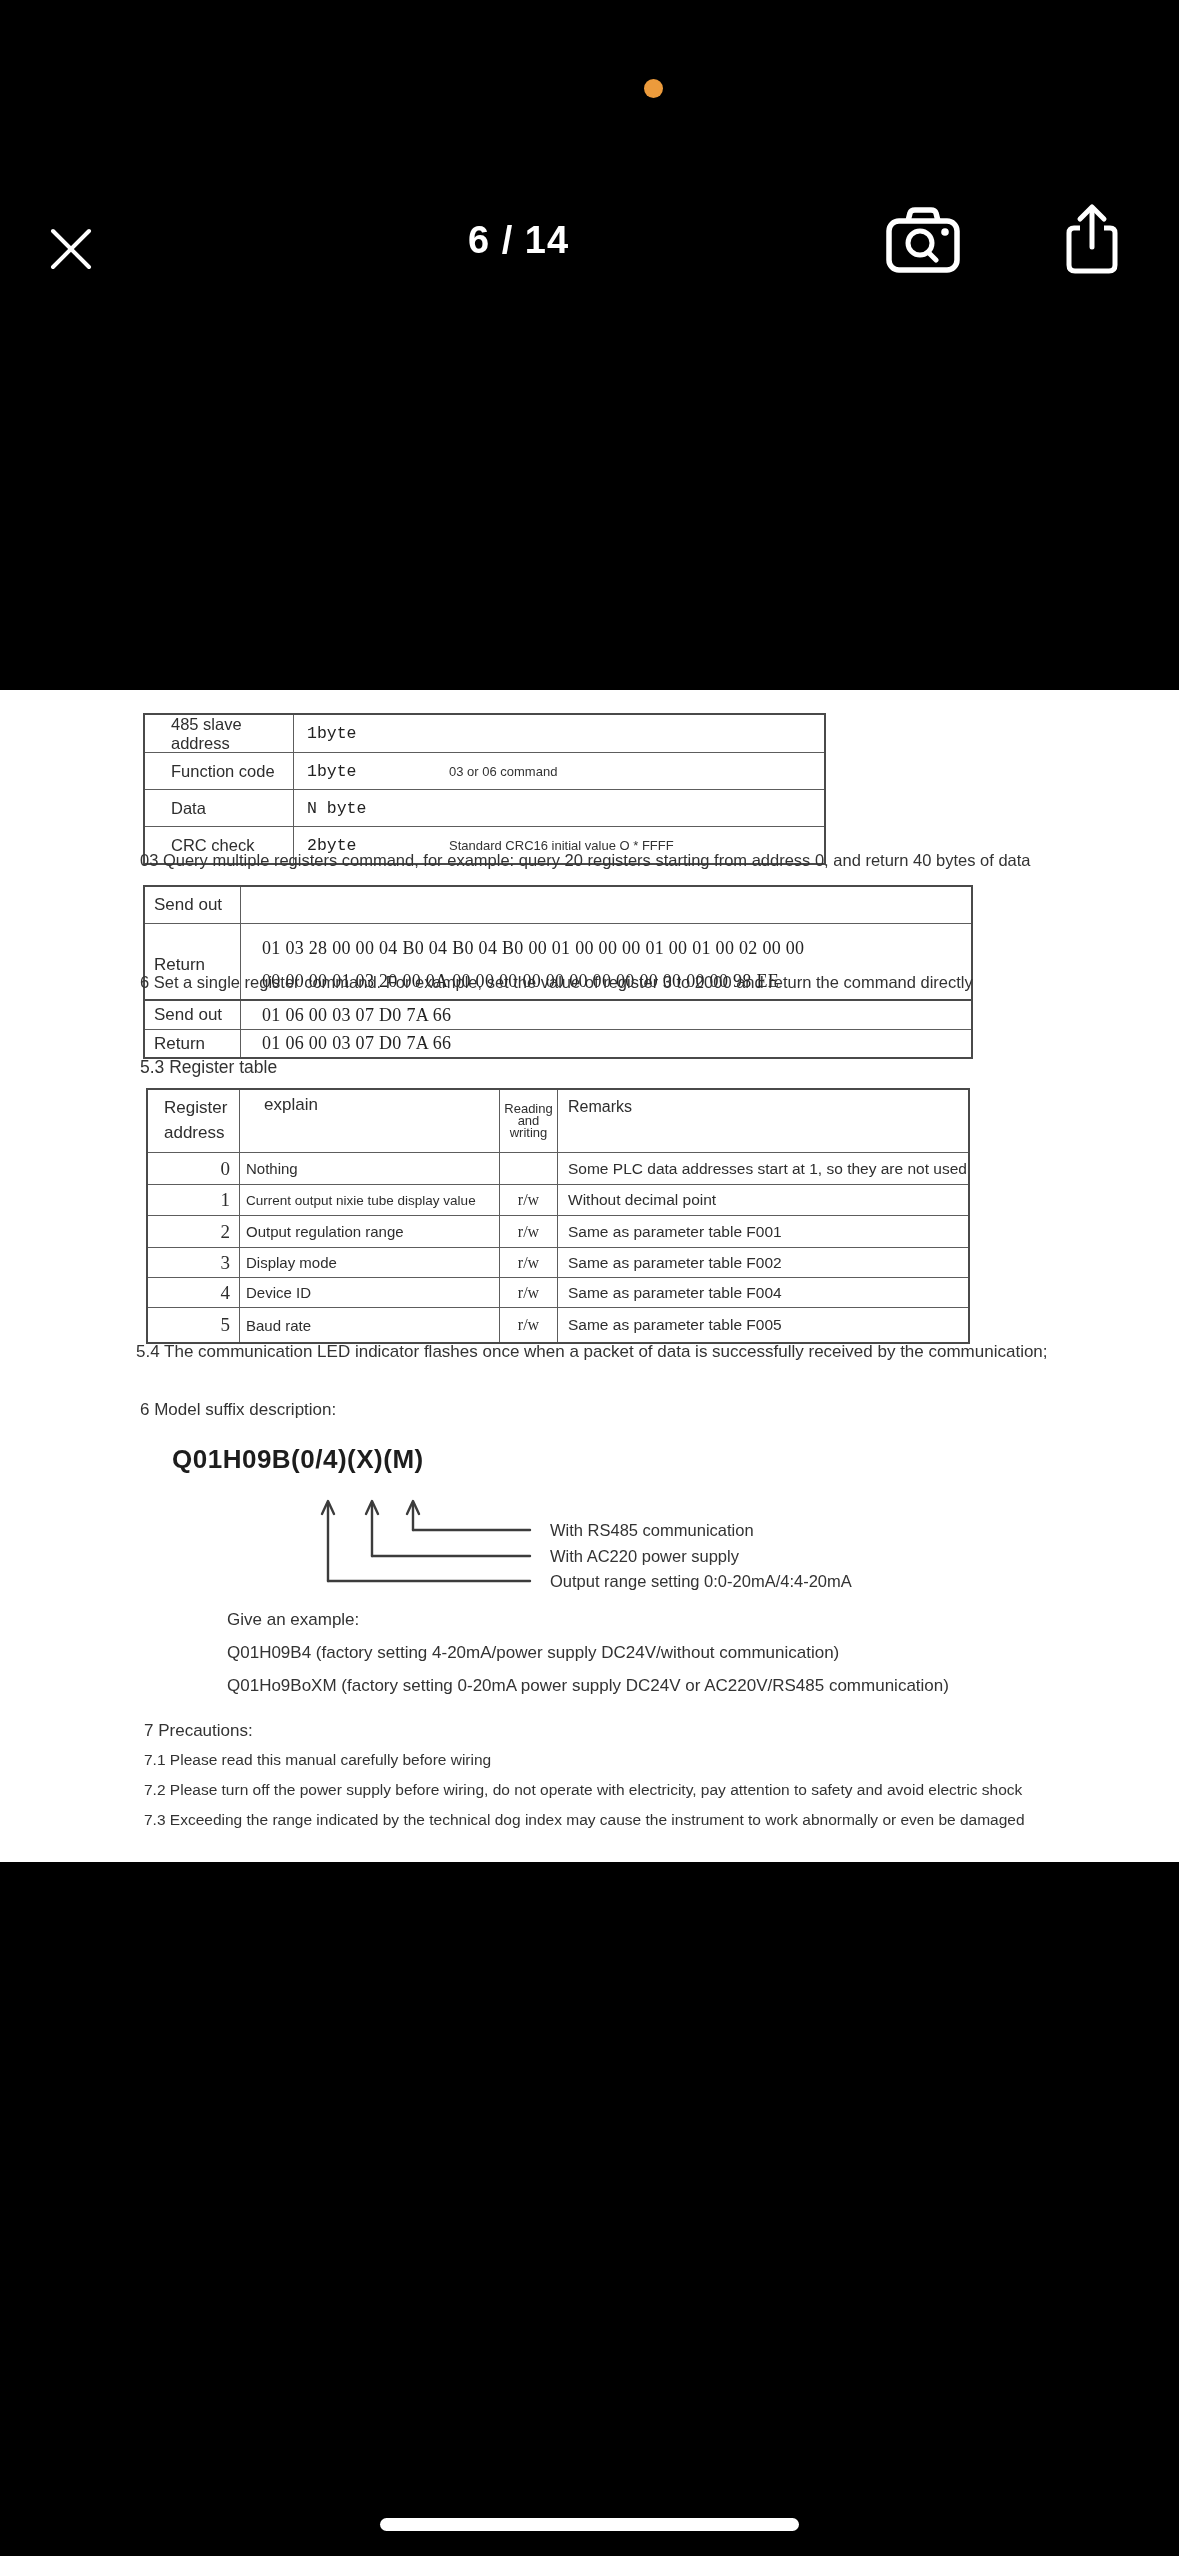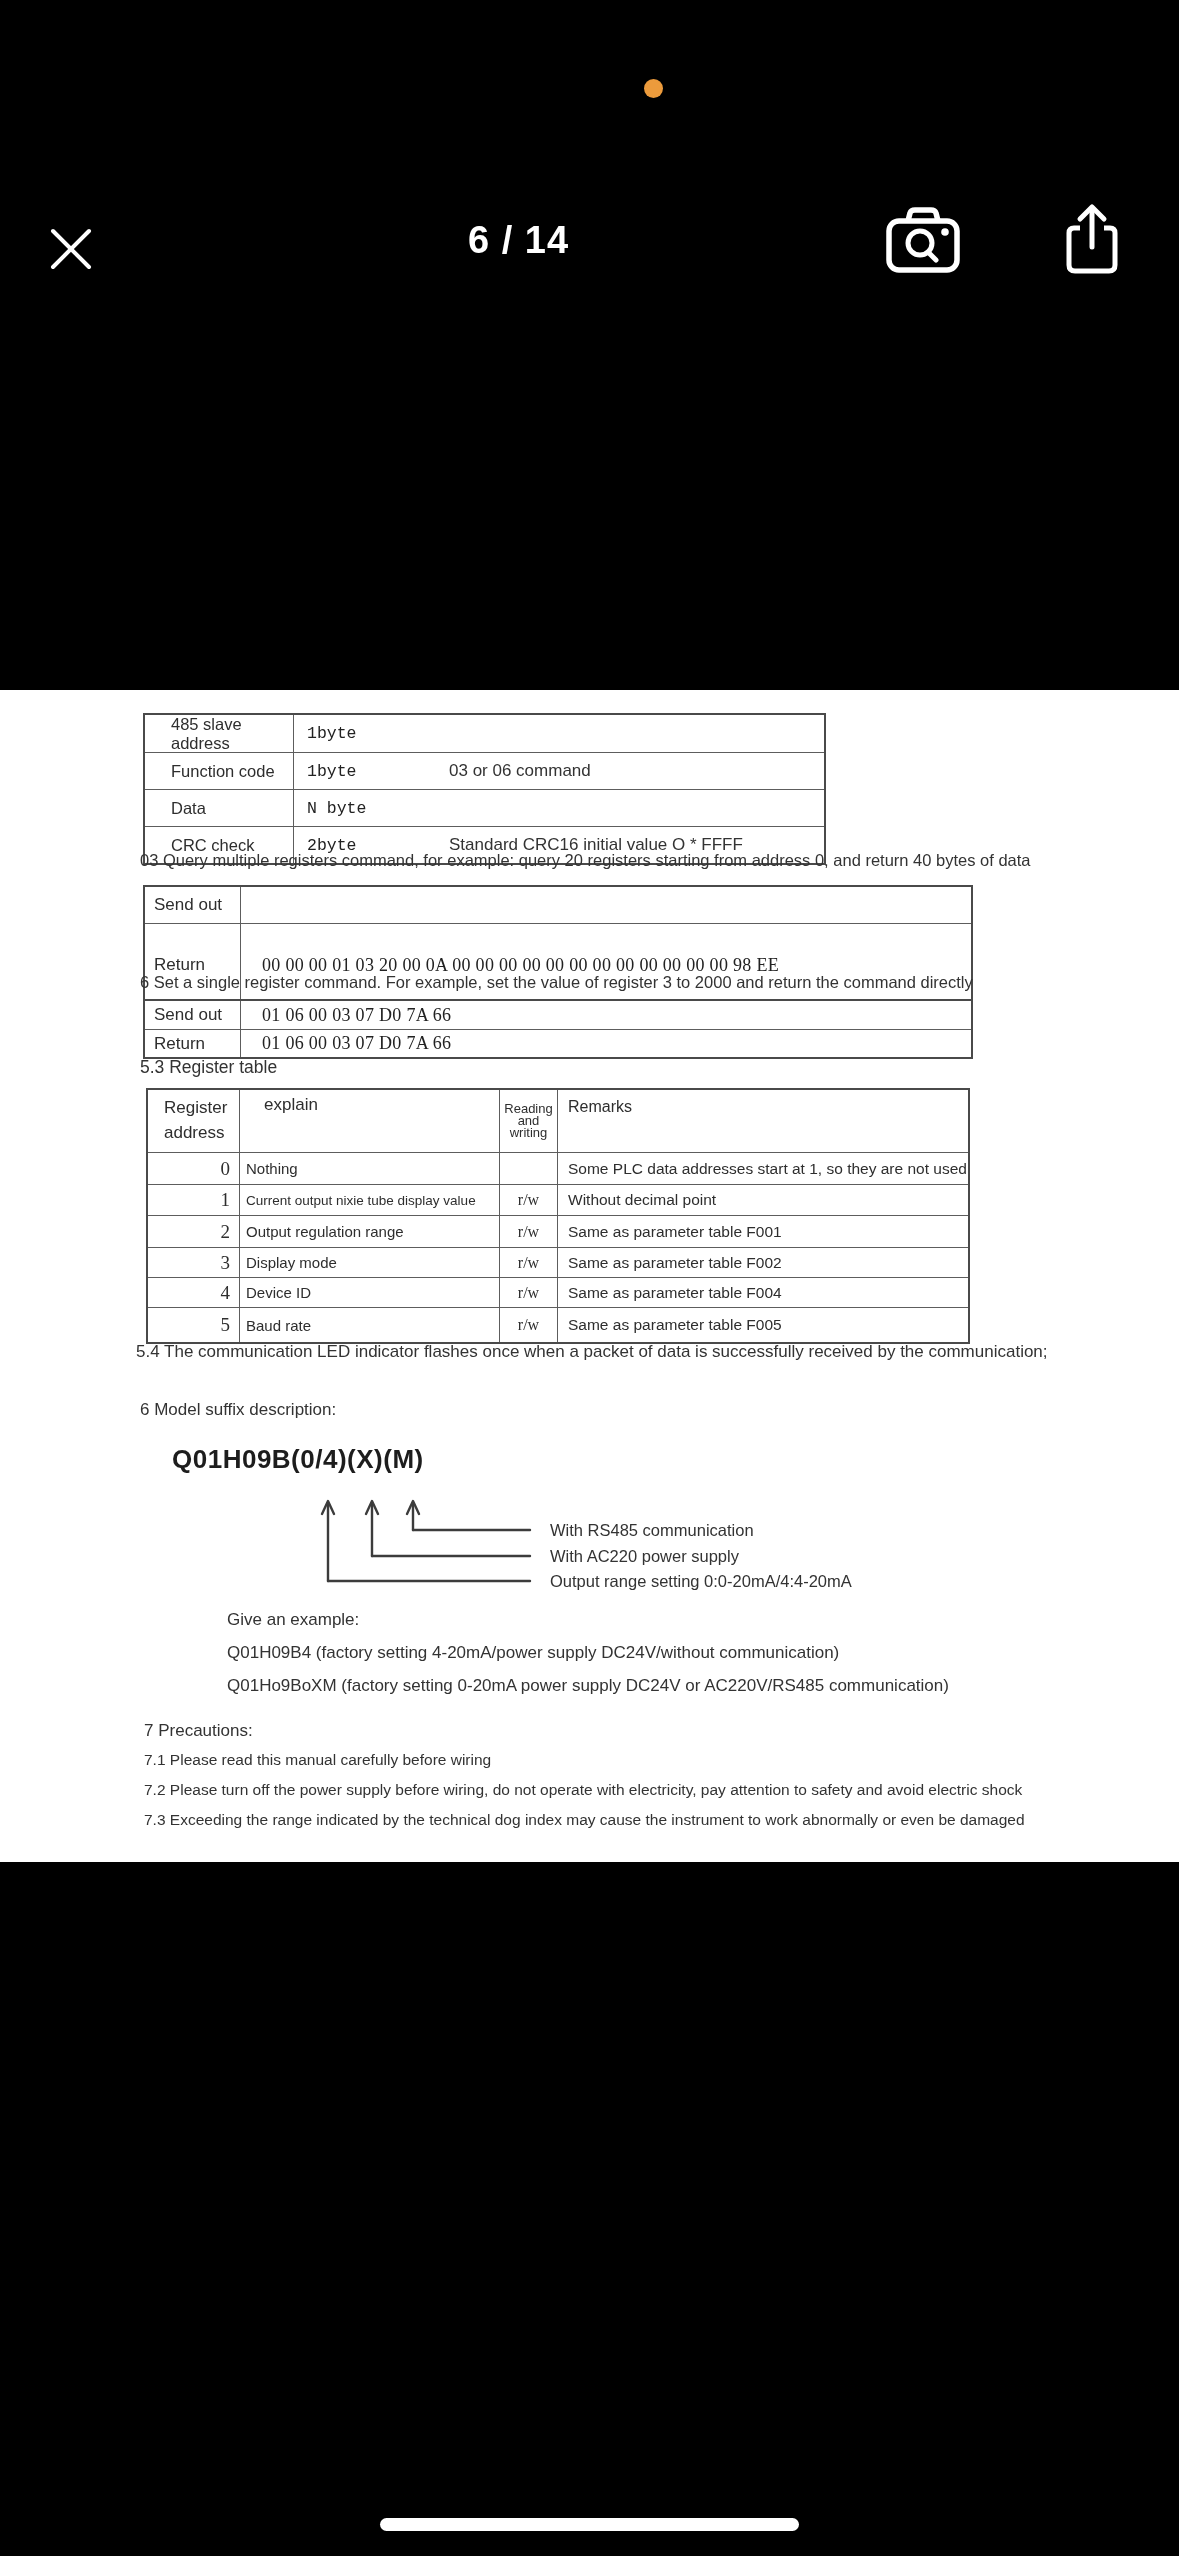--- a/index.html
+++ b/index.html
@@ -26,21 +26,21 @@
   
   .tbl{border:2px solid #4a4a4a;box-sizing:border-box;background:#fff;}
   .t-row{display:grid;box-sizing:border-box;border-top:1.5px solid #5d5d5d;}
   .t-row:first-child{border-top:none;}
   .cell{display:flex;align-items:center;box-sizing:border-box;overflow:hidden;}
   .br{border-right:1.5px solid #5d5d5d;}
   .tableA{left:143px;top:23px;width:683px;}
   .tableA .t-row{grid-template-columns:149px 1fr;height:37px;}
   .tableA .c1{padding-left:26px;font-size:16.5px;}
   .tableA .bsz{display:inline-block;width:142px;padding-left:13px;}
-  .tableA .dsc{font-size:17px;color:#333;white-space:nowrap;}
+  .tableA .dsc{font-size:13px;color:#333;white-space:nowrap;}
   .sendtbl{left:143px;top:195px;width:830px;}
   .sendtbl .t-row{grid-template-columns:96px 1fr;}
   .sendtbl .lab{padding-left:9px;font-size:17px;}
   .sendtbl .hex{padding-left:21px;}
   .r36{height:36px;} .r82{height:82px;} .r28{height:28px;}
   .tableC{left:143px;top:309px;width:830px;}
   .tableC .t-row{grid-template-columns:96px 1fr;}
   .tableC .lab{padding-left:9px;font-size:17px;}
   .tableC .hex{padding-left:21px;}
   .twolines{flex-direction:column;align-items:flex-start;justify-content:center;gap:3px;}
@@ -142,20 +142,21 @@
 
     <div class="abs body-text" style="left:140px;top:161px;">03 Query multiple registers command, for example: query 20 registers starting from address 0, and return 40 bytes of data</div>
 
     <div class="tbl abs sendtbl">
       <div class="t-row r36">
         <div class="cell br lab">Send out</div>
       </div>
       <div class="t-row r82">
         <div class="cell br lab">Return</div>
         <div class="cell hex twolines">
+          <span class="serifhex">01 03 28 00 00 04 B0 04 B0 04 B0 00 01 00 00 00 01 00 01 00 02 00 00</span>
           <span class="serifhex">00 00 00 01 03 20 00 0A 00 00 00 00 00 00 00 00 00 00 00 00 98 EE</span>
         </div>
       </div>
     </div>
 
     <div class="abs body-text" style="left:140px;top:283px;">6 Set a single register command. For example, set the value of register 3 to 2000 and return the command directly</div>
 
     <div class="tbl abs tableC">
       <div class="t-row r28">
         <div class="cell br lab">Send out</div>

